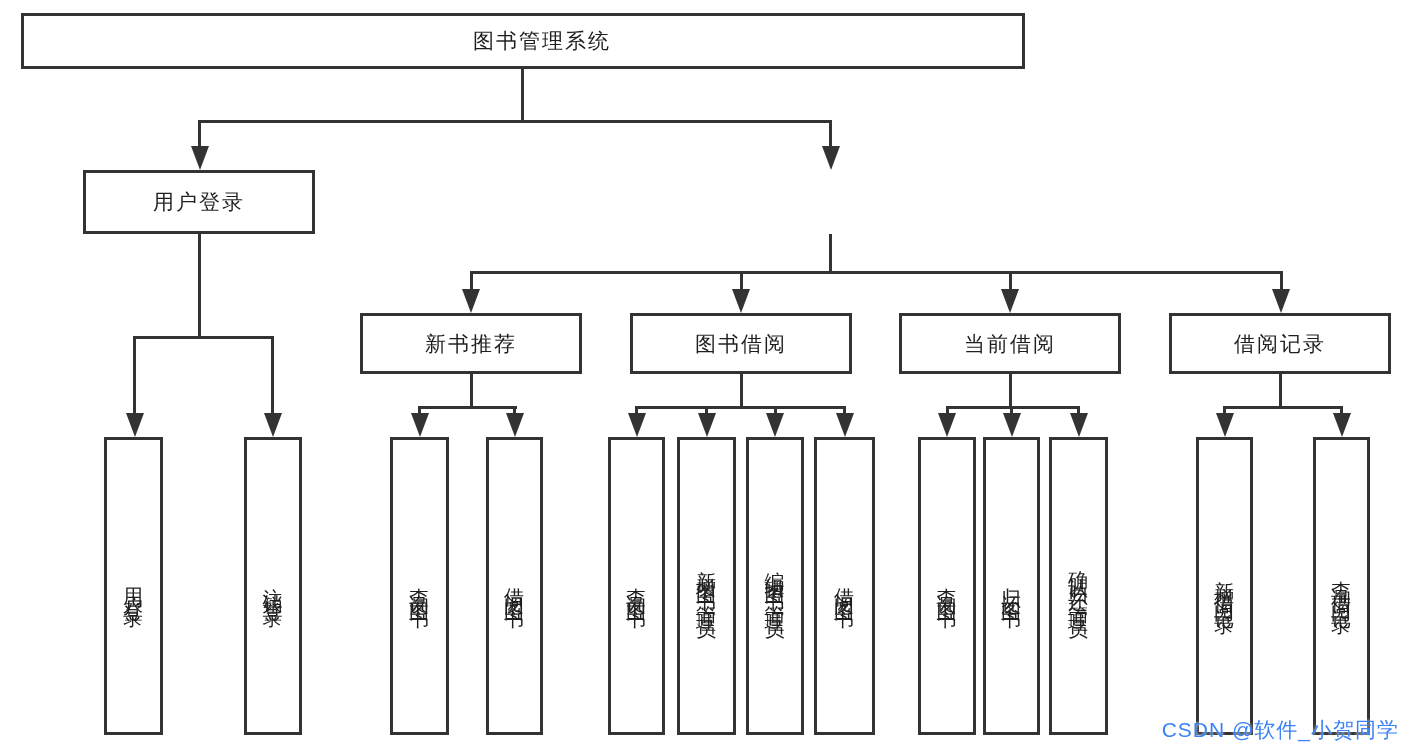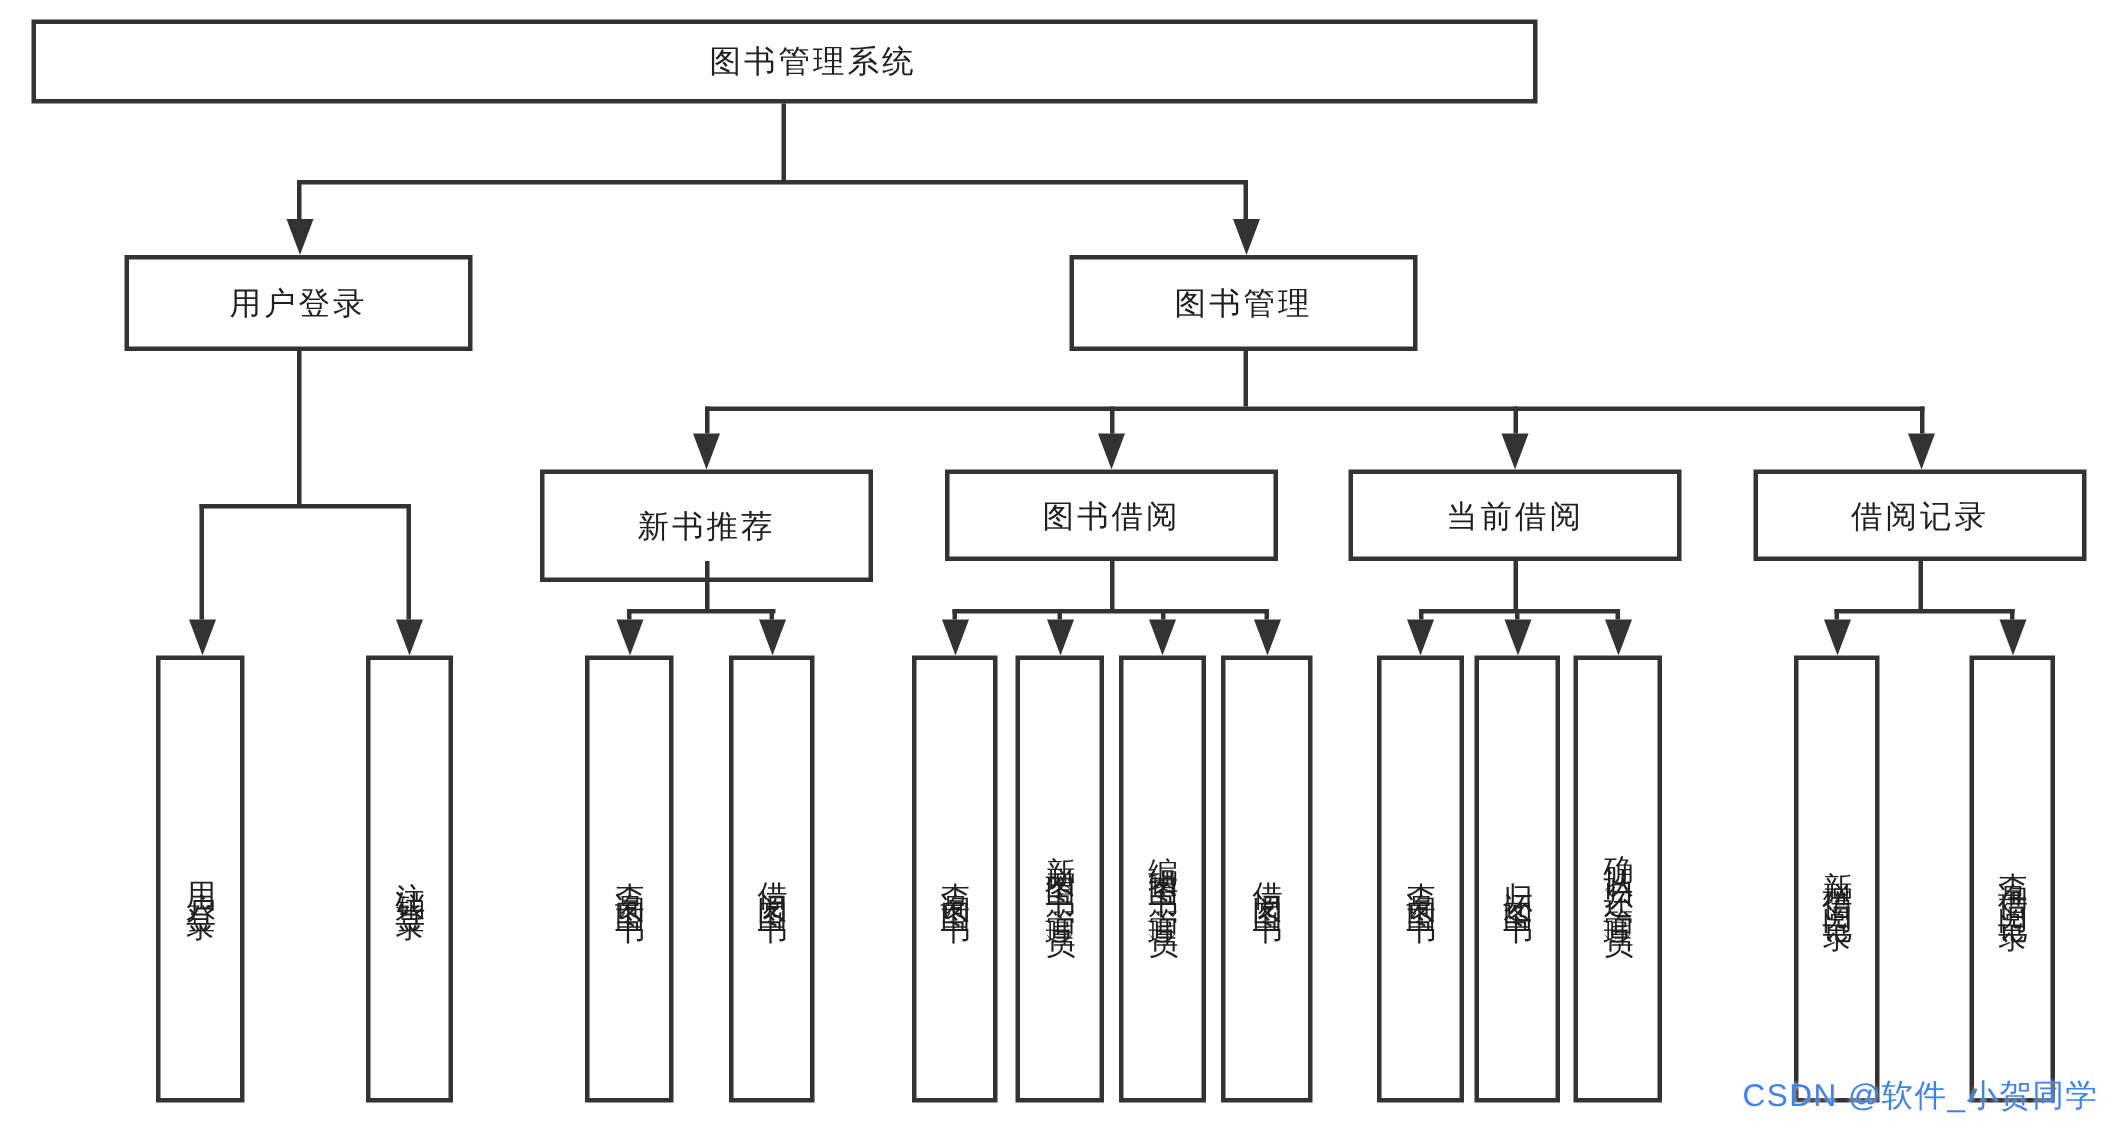--- a/index.html
+++ b/index.html
@@ -37,23 +37,20 @@
   <div class="vline" style="left:521px;top:69px;width:3px;height:51px;"></div>
   <div class="hline" style="left:198px;top:120px;width:634px;height:3px;"></div>
   <div class="vline" style="left:198px;top:120px;width:3px;height:26px;"></div>
   <div class="vline" style="left:829px;top:120px;width:3px;height:26px;"></div>
   <div class="arrow" style="left:191px;top:146px;"></div>
   <div class="arrow" style="left:822px;top:146px;"></div>
 
   <div class="box" style="left:83px;top:170px;width:232px;height:64px;">
     <span>用户登录</span>
   </div>
-  <div class="box" style="left:713px;top:170px;width:232px;height:64px;">
-    <span>图书管理</span>
-  </div>
 
   <div class="vline" style="left:198px;top:234px;width:3px;height:102px;"></div>
   <div class="hline" style="left:133px;top:336px;width:141px;height:3px;"></div>
   <div class="vline" style="left:133px;top:336px;width:3px;height:77px;"></div>
   <div class="vline" style="left:271px;top:336px;width:3px;height:77px;"></div>
   <div class="arrow" style="left:126px;top:413px;"></div>
   <div class="arrow" style="left:264px;top:413px;"></div>
 
   <div class="vbox" style="left:104px;top:437px;width:59px;height:298px;">
     <span>用户登录</span>
@@ -66,21 +63,21 @@
   <div class="hline" style="left:470px;top:271px;width:813px;height:3px;"></div>
   <div class="vline" style="left:470px;top:271px;width:3px;height:18px;"></div>
   <div class="vline" style="left:740px;top:271px;width:3px;height:18px;"></div>
   <div class="vline" style="left:1009px;top:271px;width:3px;height:18px;"></div>
   <div class="vline" style="left:1280px;top:271px;width:3px;height:18px;"></div>
   <div class="arrow" style="left:462px;top:289px;"></div>
   <div class="arrow" style="left:732px;top:289px;"></div>
   <div class="arrow" style="left:1001px;top:289px;"></div>
   <div class="arrow" style="left:1272px;top:289px;"></div>
 
-  <div class="box" style="left:360px;top:313px;width:222px;height:75px;">
+  <div class="box" style="left:360px;top:313px;width:222px;height:61px;">
     <span>新书推荐</span>
   </div>
   <div class="box" style="left:630px;top:313px;width:222px;height:61px;text-align:center;">
     <span>图书借阅</span>
   </div>
   <div class="box" style="left:1169px;top:313px;width:222px;height:61px;">
     <span>借阅记录</span>
   </div>
   <div class="box" style="left:899px;top:313px;width:222px;height:61px;">
     <span>当前借阅</span>

